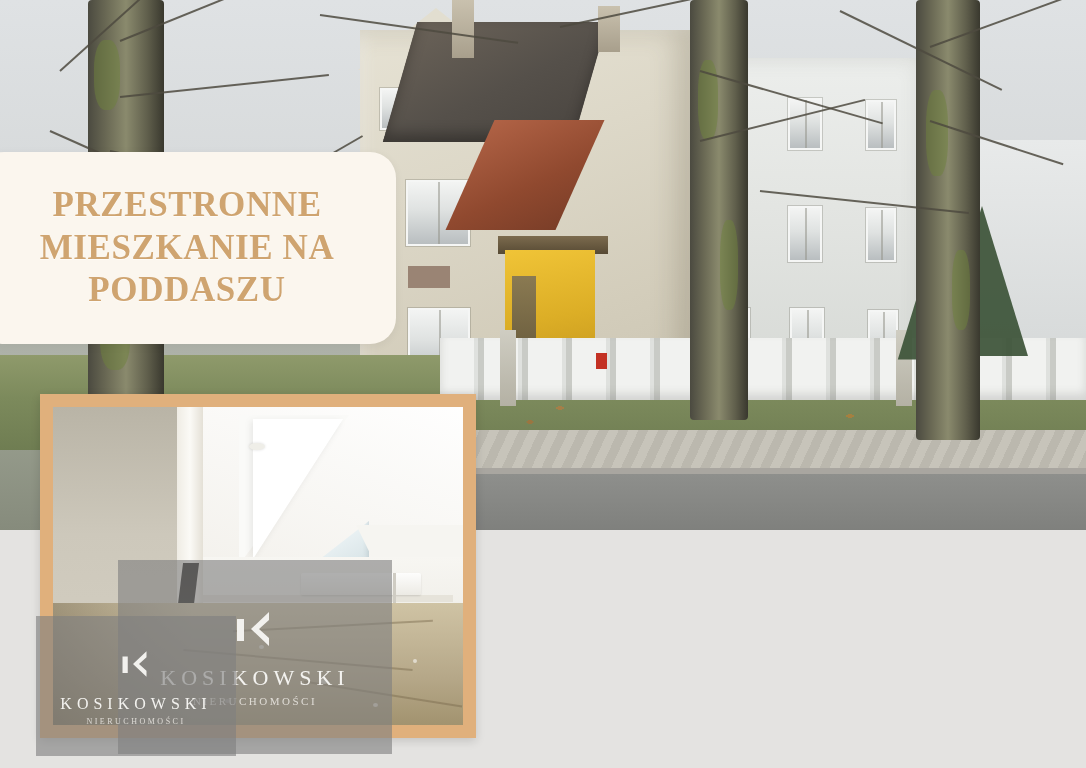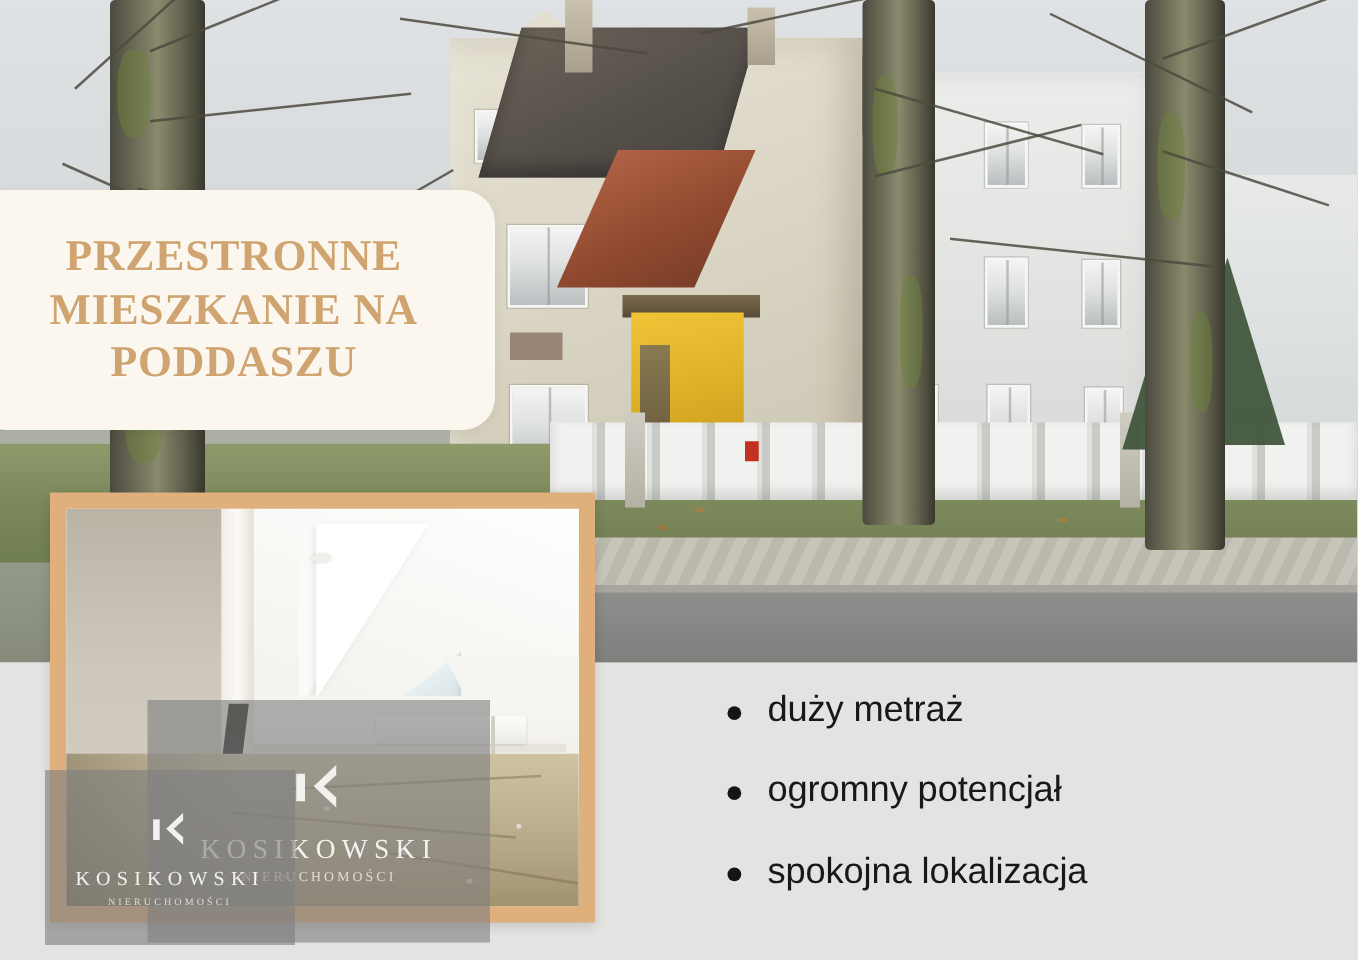--- a/index.html
+++ b/index.html
@@ -402,25 +402,20 @@
       <div class="floor-seam" style="left:180px; top:218px; width:200px; transform:rotate(-3deg);"></div>
       <div class="floor-seam" style="left:250px; top:286px; width:160px; transform:rotate(9deg);"></div>
       <div class="floor-speck" style="left:206px; top:238px; width:5px; height:4px;"></div>
       <div class="floor-speck" style="left:268px; top:272px; width:6px; height:5px;"></div>
       <div class="floor-speck" style="left:320px; top:296px; width:5px; height:4px;"></div>
       <div class="floor-speck" style="left:360px; top:252px; width:4px; height:4px;"></div>
       <div class="floor-speck" style="left:172px; top:292px; width:5px; height:4px;"></div>
     </div>
   </div>
 
-  <ul class="bullets">
-    <li>duży metraż</li>
-    <li>ogromny potencjał</li>
-    <li>spokojna lokalizacja</li>
-  </ul>
 
   <div class="wm wm-b">
     <span class="wm-k">
       <svg width="40" height="44" viewBox="0 0 40 44" aria-hidden="true">
         <rect x="2" y="12" width="7" height="22" fill="#f2f1ee"></rect>
         <path d="M16 22 L34 5 L34 13 L24 22 L34 31 L34 39 Z" fill="#f2f1ee"></path>
       </svg>
     </span>
     <span class="wm-name">KOSIKOWSKI</span>
     <span class="wm-sub">NIERUCHOMOŚCI</span>

